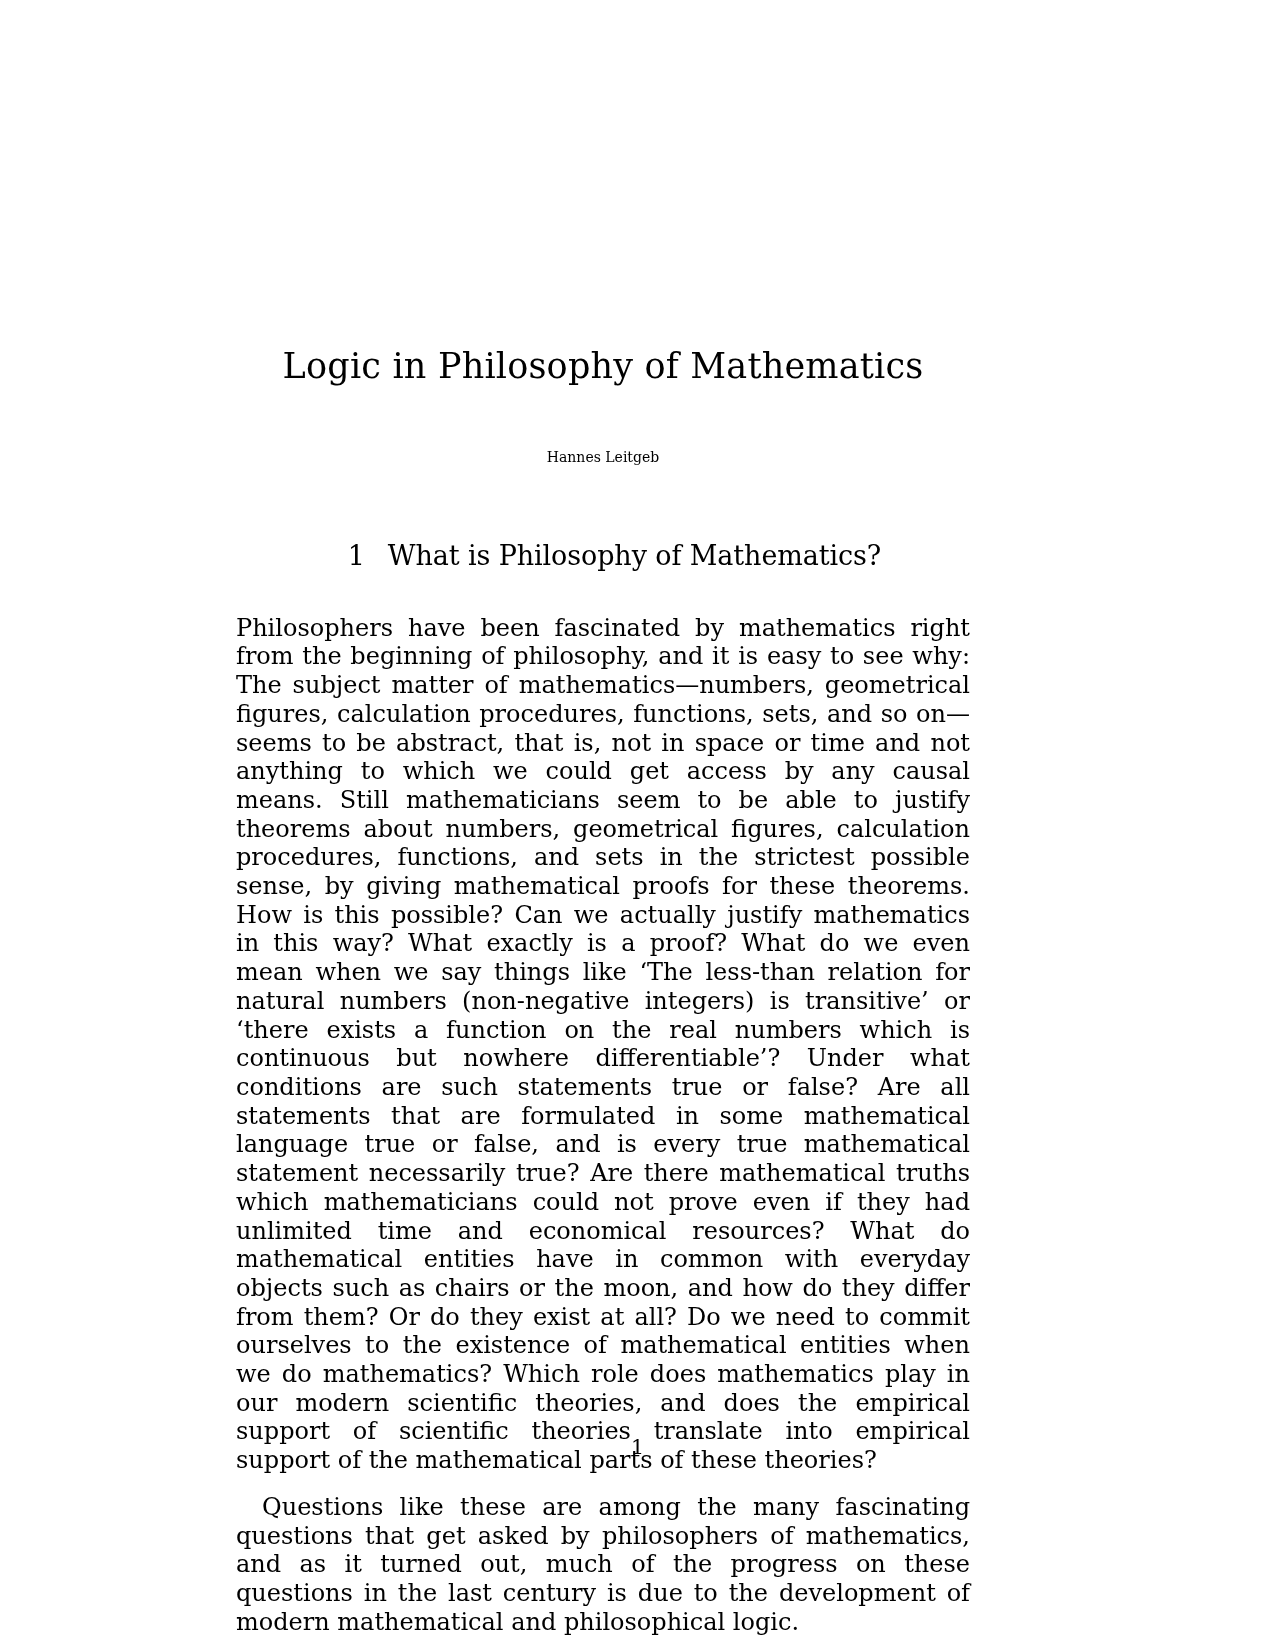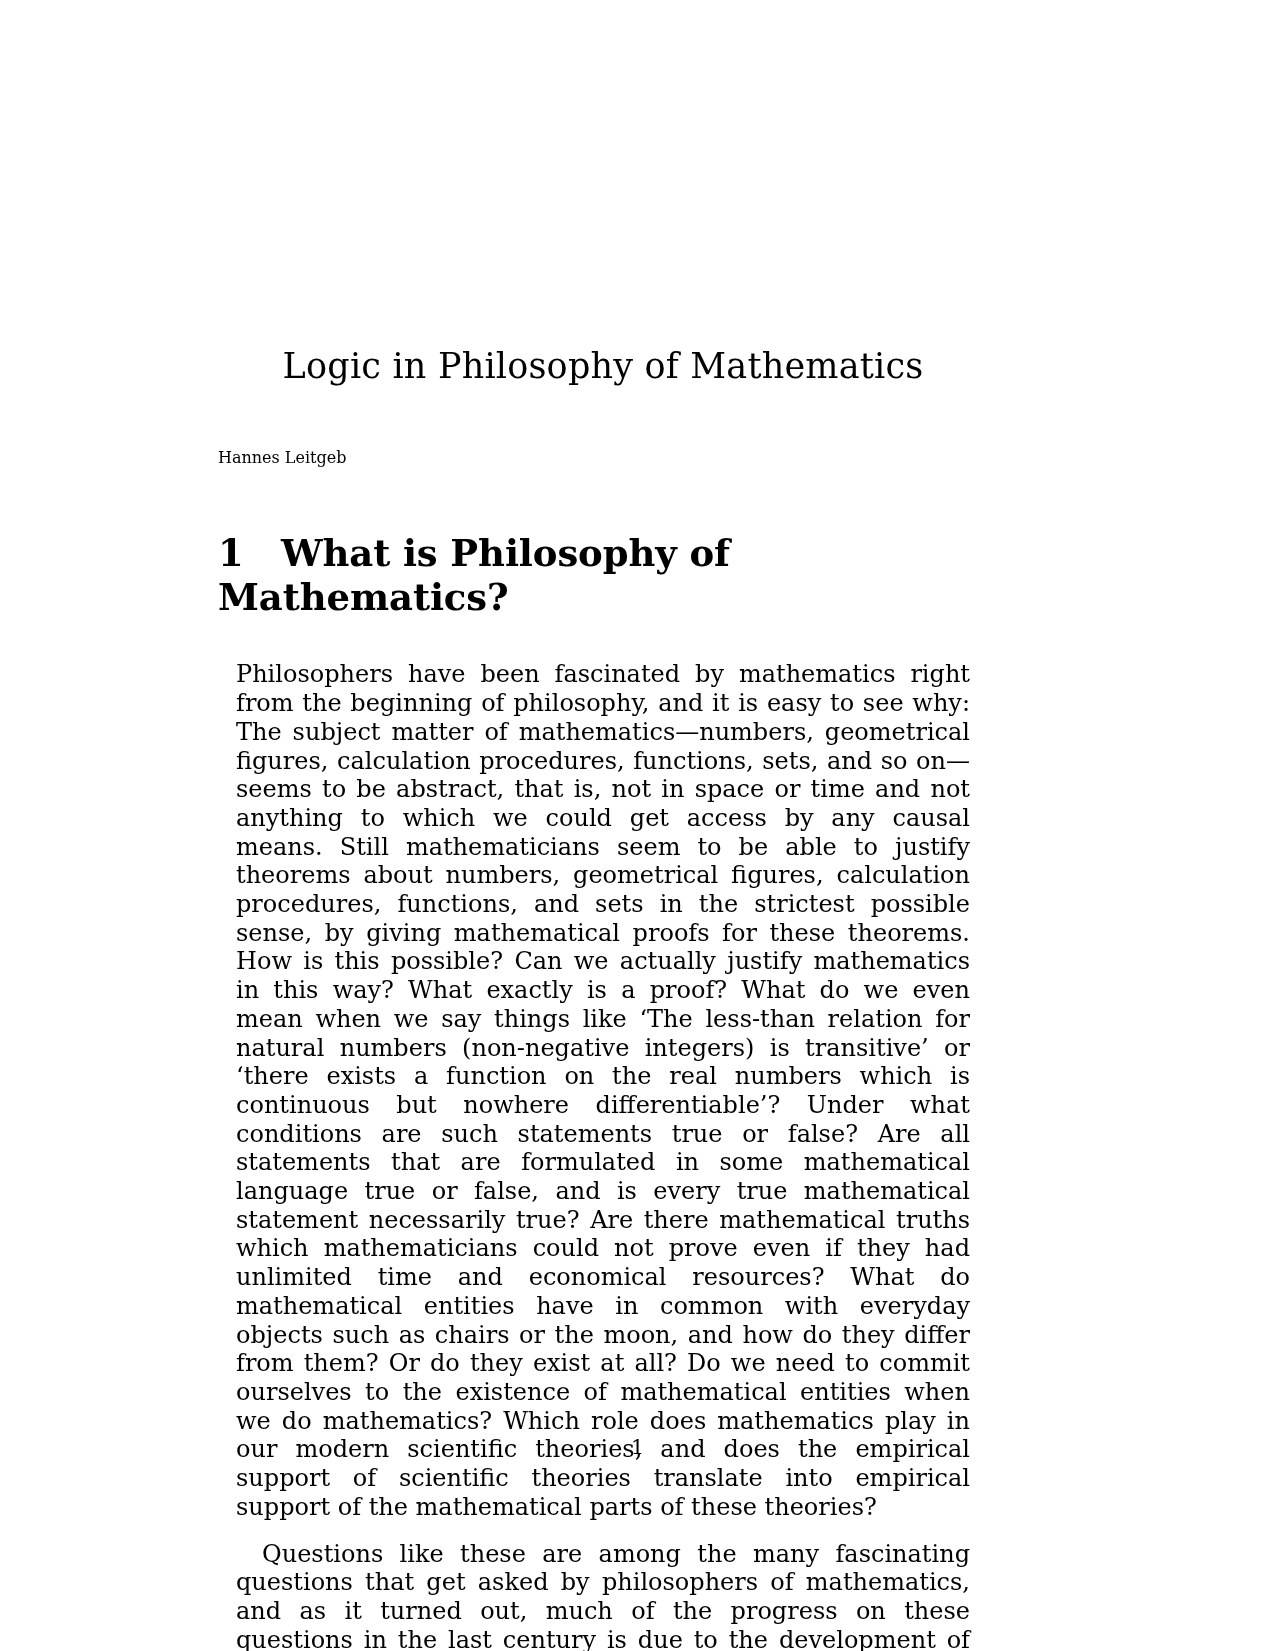--- a/index.html
+++ b/index.html
@@ -28,32 +28,33 @@
   .doc-title {
     margin: 16px;
     padding-top: 330px;
     font-size: 35px;
     font-weight: 400;
     text-align: center;
     letter-spacing: 0.2px;
     line-height: 1.15;
   }
   .doc-author {
-    margin: 0;
+    margin: 12px;
     padding-top: 47px;
-    font-size: 16px;
+    font-size: 14px;
     font-weight: 400;
+    text-align: center;
     line-height: 1.15;
   }
   .section-heading {
     margin: 0;
     padding-top: 63px;
-    font-size: 37px;
-    font-weight: 700;
-    text-align: left;
+    font-size: 27px;
+    font-weight: 400;
+    text-align: center;
     line-height: 1.2;
     letter-spacing: -0.1px;
   }
   .section-heading .sec-num {
     display: inline-block;
     min-width: 63px;
   }
   .body-para {
     margin: 18px;
     font-size: 24px;

